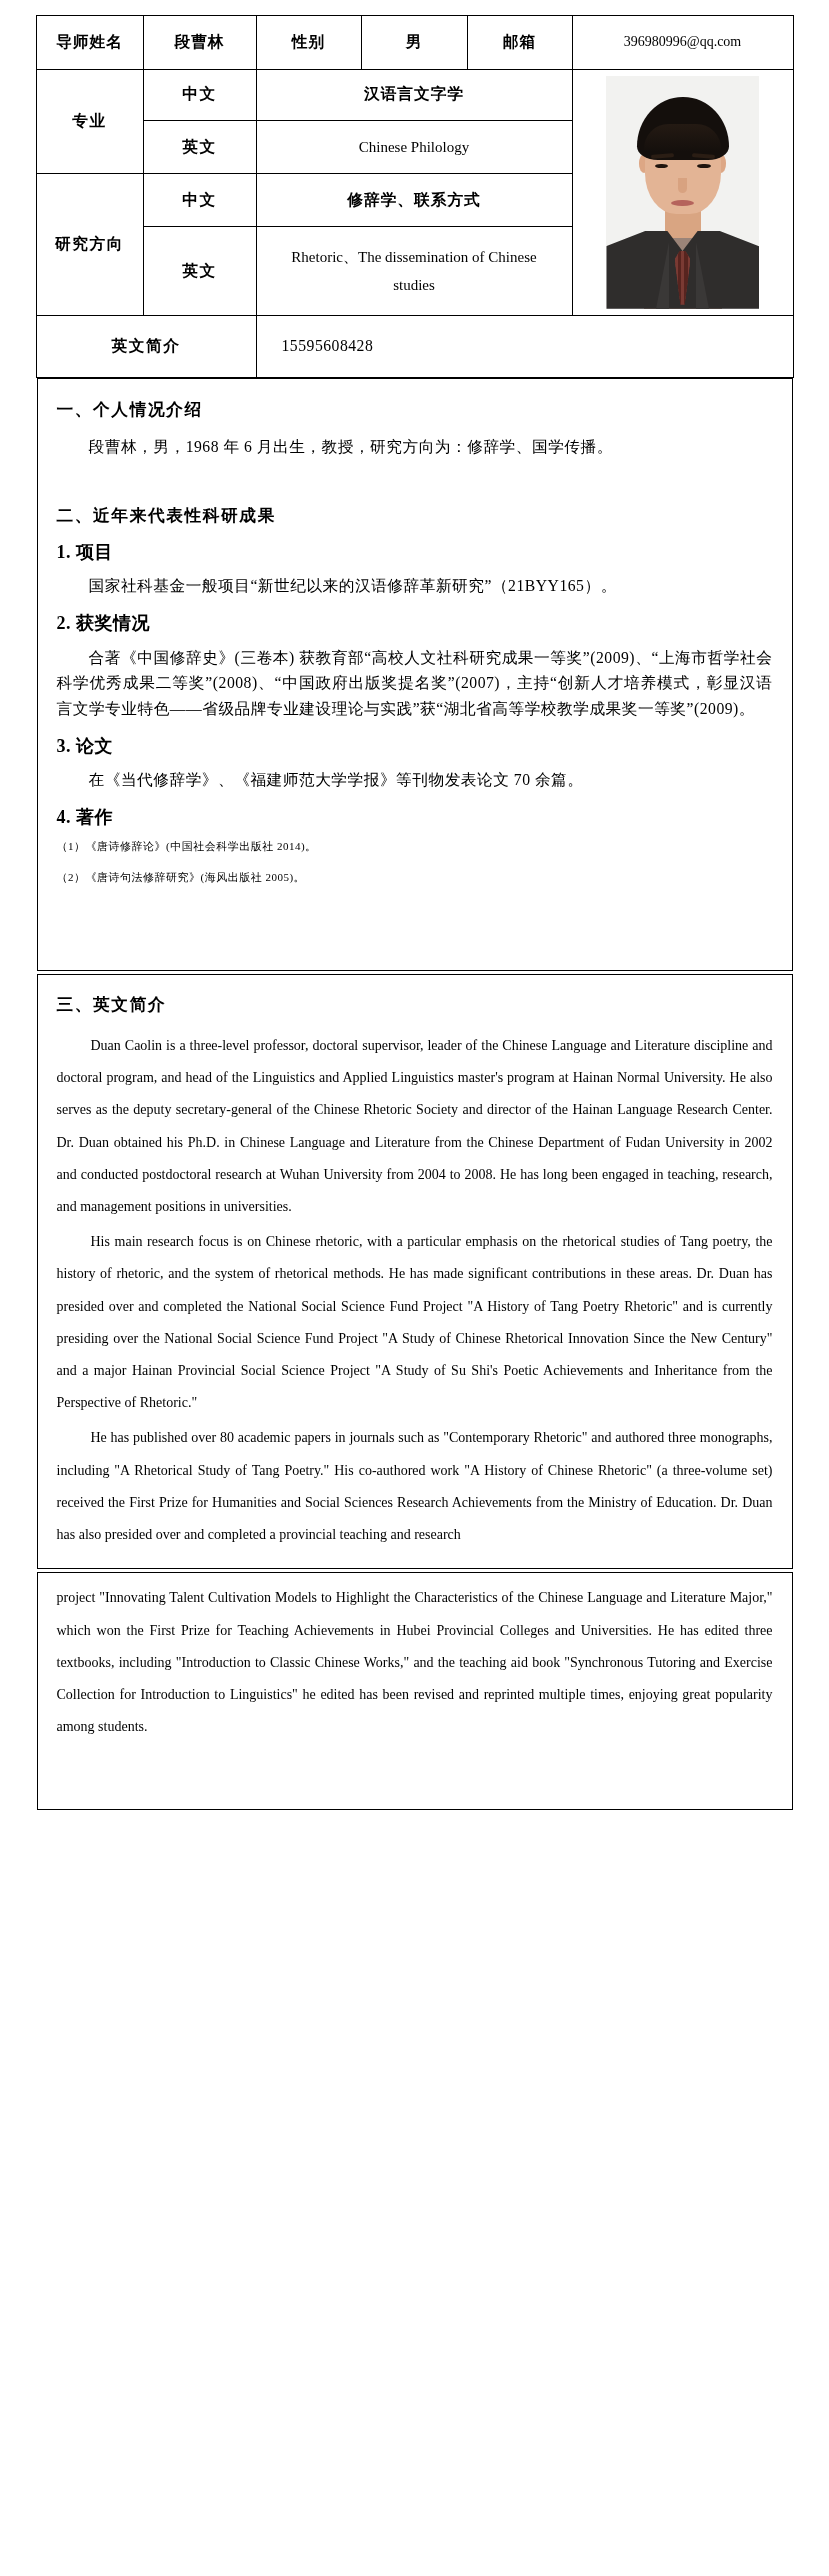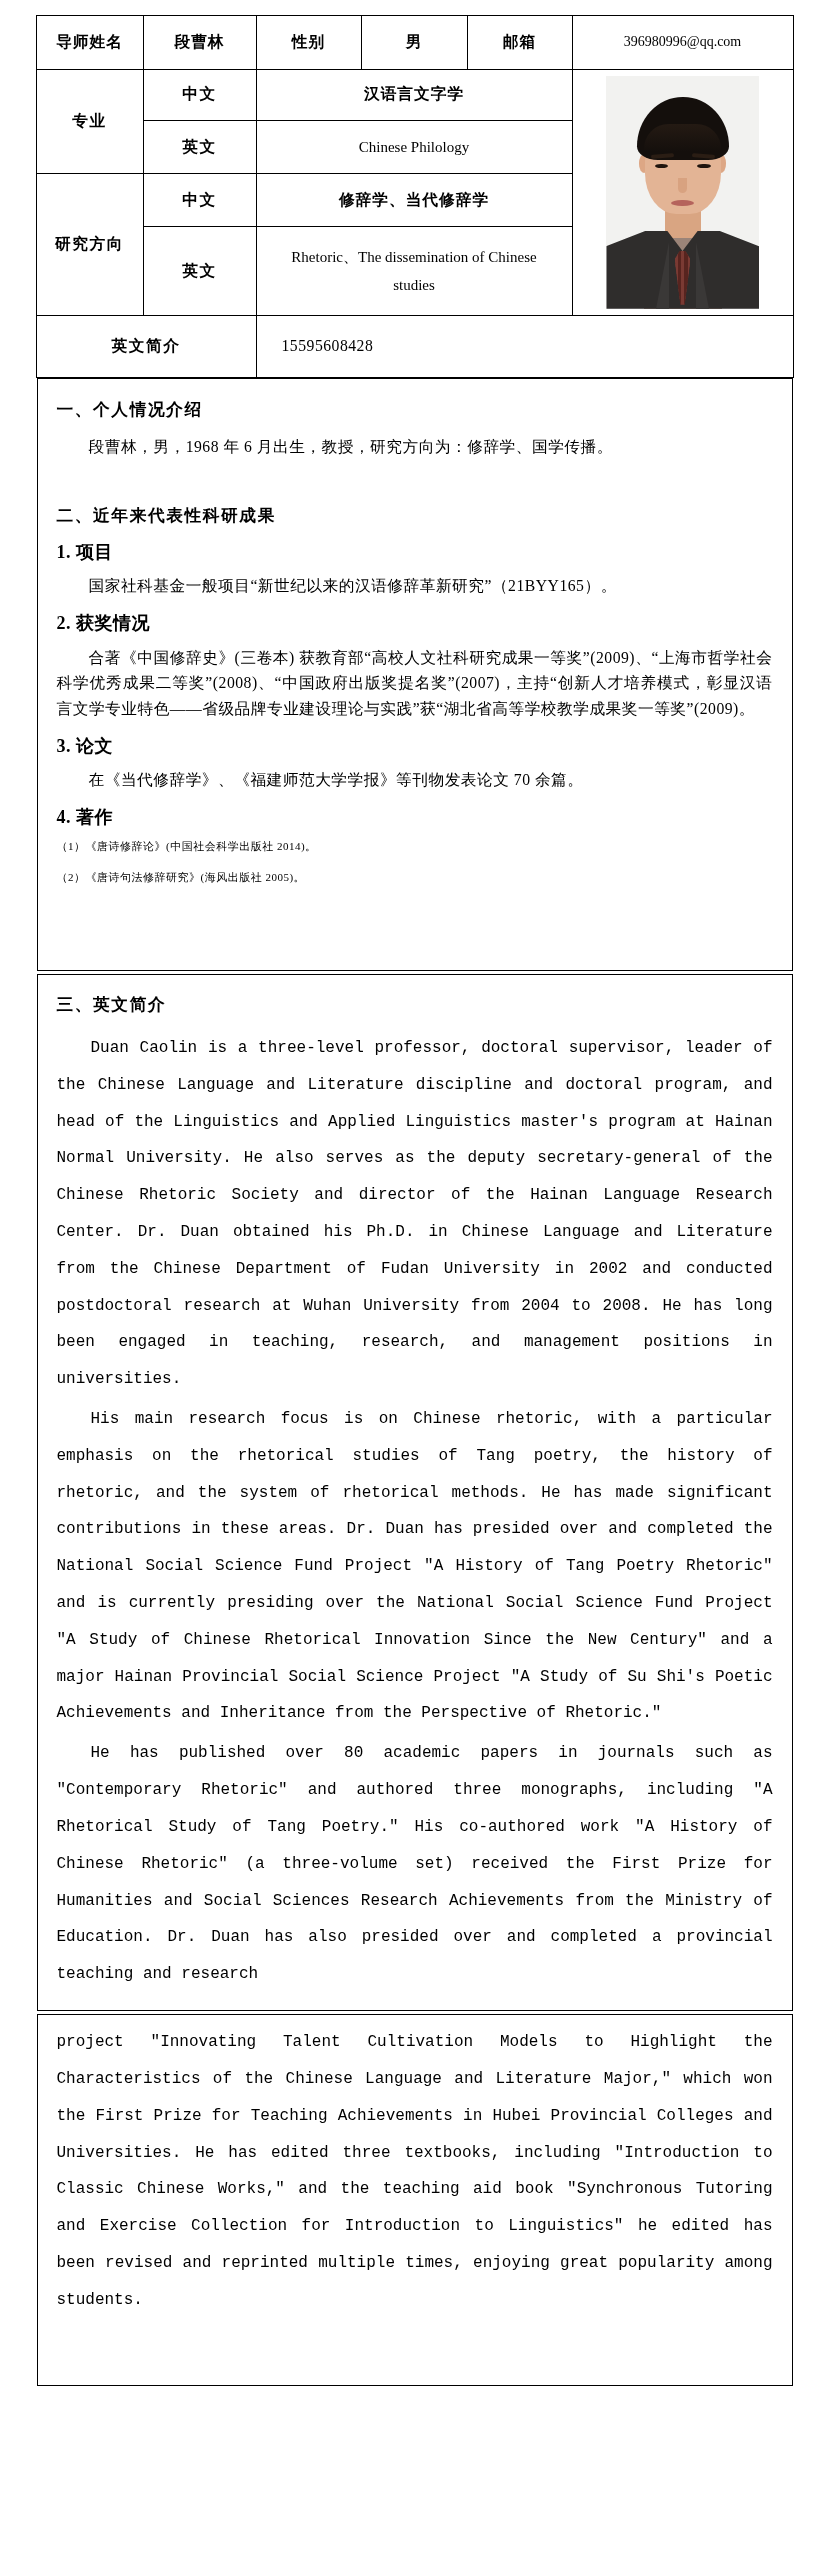--- a/index.html
+++ b/index.html
@@ -177,26 +177,26 @@
     line-height:1.62;
     letter-spacing:0.5px;
     text-align:justify;
     text-indent:32px;
   }
   .spacer-md{height:25px;}
   .spacer-lg{height:57px;}
 
   p.enpara{
     margin:0 0 3.1px 0;
-    font-size:16px;
+    font-size:14px;
     line-height:2.30;
     text-align:justify;
     text-justify:inter-word;
     text-indent:34px;
-    font-family:Liberation Mono, monospace;
+    font-family:Liberation Serif, serif;
   }
   p.enpara.noind{text-indent:0;}
 
   .sect.tail{ padding-top:9.4px; padding-bottom:63px; }
 </style>
 </head>
 <body>
 
 <div class="page">
 
@@ -247,21 +247,21 @@
     </tr>
 
     <tr>
       <td class="lang">英文</td>
       <td class="val en" colspan="3" style="height:48px">Chinese Philology</td>
     </tr>
 
     <tr>
       <td class="rowlabel" rowspan="2">研究方向</td>
       <td class="lang">中文</td>
-      <td class="val" colspan="3" style="height:48px">修辞学、当代修辞学</td>
+      <td class="val" colspan="3" style="height:48px">修辞学、联系方式</td>
     </tr>
 
     <tr>
       <td class="lang">英文</td>
       <td class="val en" colspan="3" style="height:77px;padding:5.2px 15.7px">Rhetoric、The dissemination of Chinese studies</td>
     </tr>
 
     <tr>
       <td class="rowlabel" colspan="2" style="height:57px">英文简介</td>
       <td class="val" colspan="4" style="text-align:left;padding-left:25px;font-weight:400;letter-spacing:0.5px">15595608428</td>

